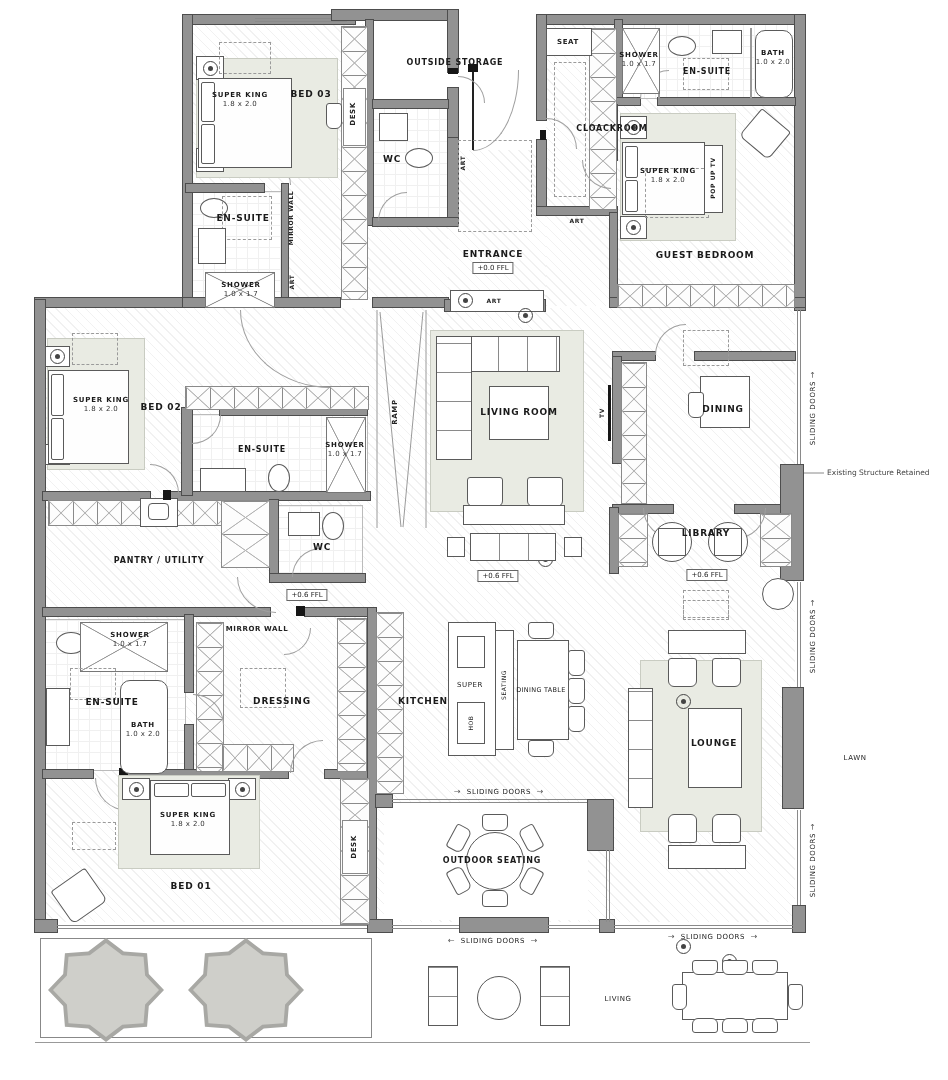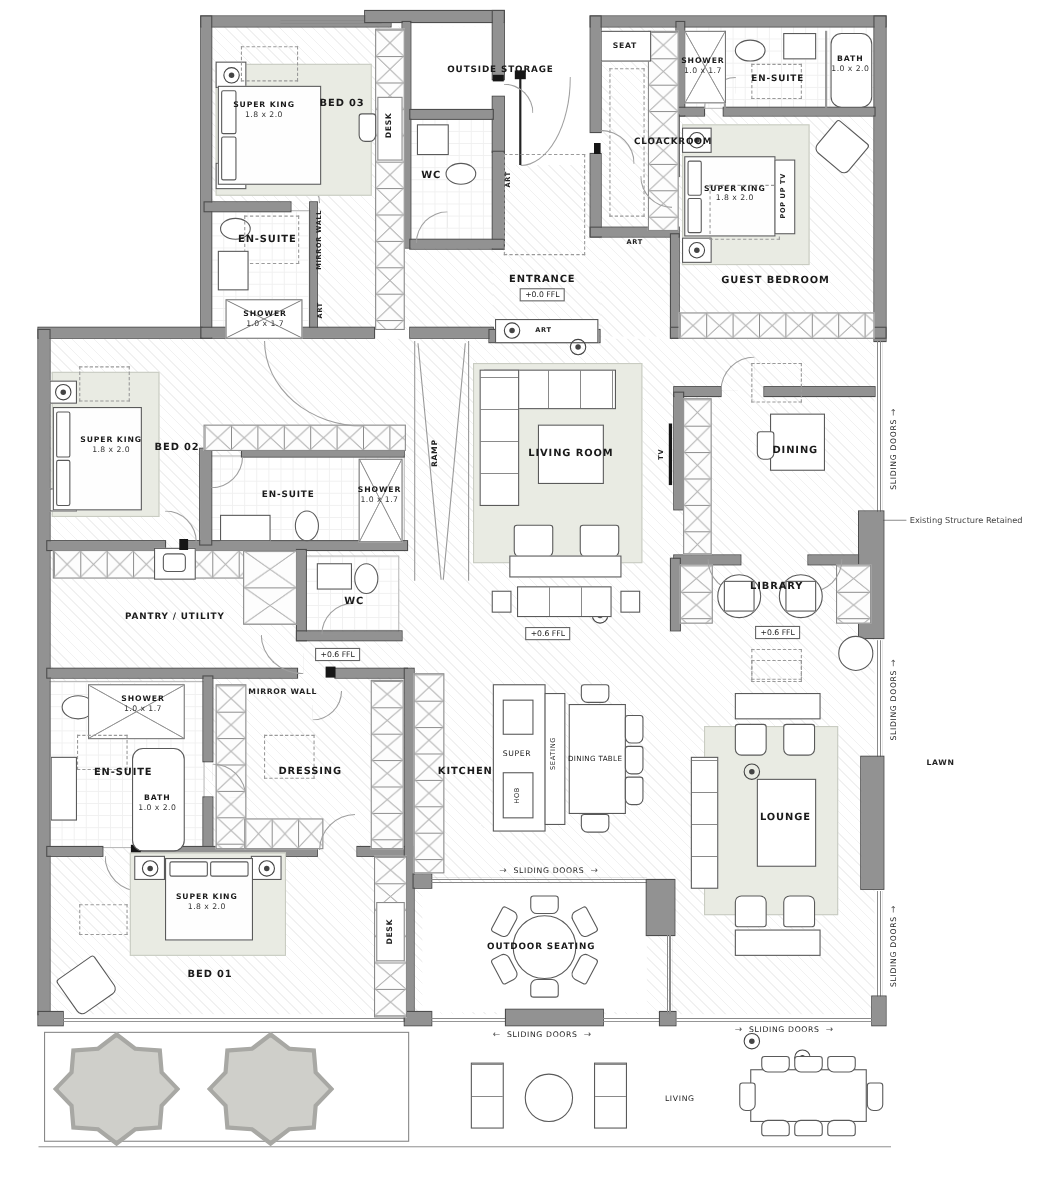--- a/index.html
+++ b/index.html
@@ -415,21 +415,21 @@
   <div class="abs rlabel" style="left:282px;top:702px;"><span>DRESSING</span></div>
   <div class="abs slabel" style="left:257px;top:629px;"><span>MIRROR WALL</span></div>
   <div class="abs rlabel" style="left:423px;top:702px;"><span>KITCHEN</span></div>
   <div class="abs slabel" style="left:470px;top:685px;font-weight:normal;"><span>SUPER</span></div>
   <div class="abs rlabel wrap" style="left:541px;top:690px;font-size:6.5px;font-weight:normal;letter-spacing:.3px;"><span>DINING TABLE</span></div>
   <div class="abs rlabel" style="left:714px;top:744px;"><span>LOUNGE</span></div>
   <div class="abs rlabel" style="left:188px;top:820px;font-size:7px;"><span>SUPER KING</span><em>1.8 x 2.0</em></div>
   <div class="abs rlabel" style="left:191px;top:887px;"><span>BED 01</span></div>
   <div class="abs rlabel" style="left:492px;top:861px;font-size:8px;"><span>OUTDOOR SEATING</span></div>
   <div class="abs slabel" style="left:618px;top:999px;font-weight:normal;"><span>LIVING</span></div>
-  <div class="abs slabel" style="left:855px;top:693px;font-weight:bold;"><span>LAWN</span></div>
+  <div class="abs slabel" style="left:855px;top:758px;font-weight:normal;"><span>LAWN</span></div>
 
   <div class="abs vlabel" style="left:353px;top:114px;"><span>DESK</span></div>
   <div class="abs vlabel" style="left:290px;top:218px;font-size:6px;"><span>MIRROR WALL</span></div>
   <div class="abs vlabel" style="left:291px;top:282px;font-size:6px;"><span>ART</span></div>
   <div class="abs vlabel" style="left:462px;top:163px;font-size:6px;"><span>ART</span></div>
   <div class="abs slabel" style="left:577px;top:220px;font-size:6px;"><span>ART</span></div>
   <div class="abs slabel" style="left:494px;top:300px;font-size:6px;"><span>ART</span></div>
   <div class="abs vlabel" style="left:712px;top:178px;font-size:6px;"><span>POP UP TV</span></div>
   <div class="abs vlabel" style="left:395px;top:412px;"><span>RAMP</span></div>
   <div class="abs vlabel" style="left:601px;top:413px;font-size:6px;"><span>TV</span></div>

